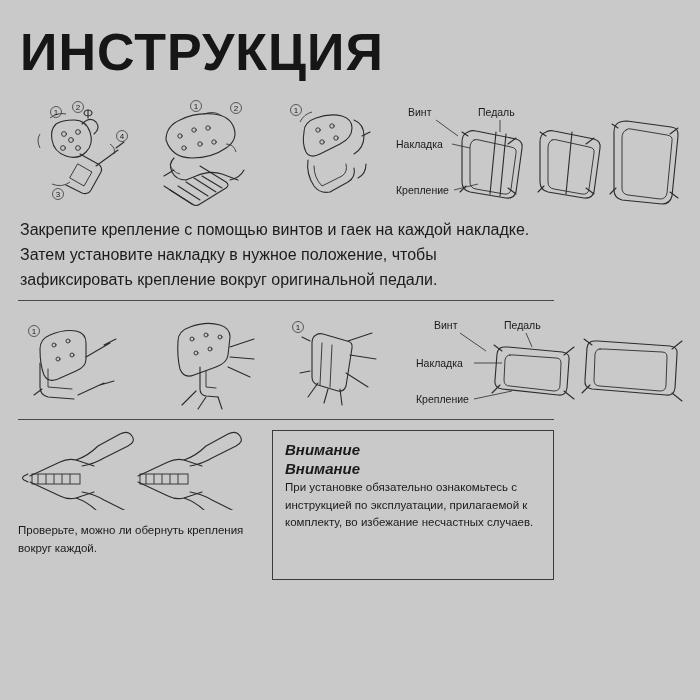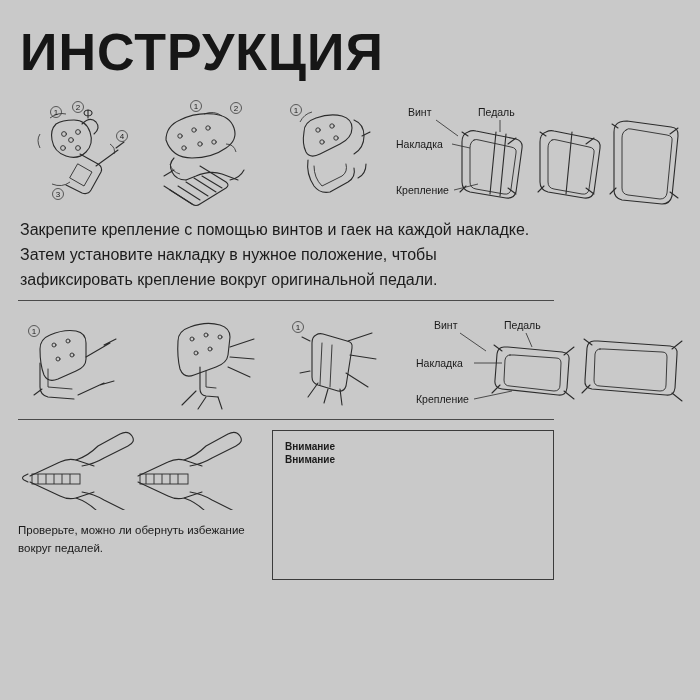--- a/index.html
+++ b/index.html
@@ -72,23 +72,24 @@
     margin-top: 8px;
   }
   .warnbox {
     flex: 1;
     border: 1.5px solid #3b3b3b;
     padding: 10px 12px 12px 12px;
     box-sizing: border-box;
     min-height: 150px;
   }
   .warn-title {
-    font-size: 10px;
+    font-size: 15px;
     font-weight: bold;
     margin-bottom: 2px;
+    font-style: italic;
   }
   .warn-body {
     font-size: 11.5px;
     line-height: 1.5;
     margin-bottom: 8px;
   }
   .lbl {
     font-size: 10.5px;
     fill: #1a1a1a;
     font-family: "Liberation Sans", sans-serif;
@@ -351,22 +352,23 @@
           <path d="M2 46 l30 -14 q8 -4 16 -2 l18 6"></path>
           <path d="M2 52 l30 14 q8 4 16 2 l18 -6"></path>
           <path d="M48 30 q12 -4 22 -14 l22 -12 q8 -4 12 2 q4 6 -4 10 l-24 12 q-10 6 -22 8"></path>
           <path d="M48 68 q12 4 22 14 l22 12 q8 4 12 -2 q4 -6 -4 -10 l-24 -12 q-10 -6 -22 -8"></path>
         </g>
         <g class="s2" transform="translate(118,0)">
           <rect x="4" y="44" width="48" height="10"></rect>
           <path d="M10 44 l0 10 M18 44 l0 10 M26 44 l0 10 M34 44 l0 10 M42 44 l0 10"></path>
         </g>
       </svg>
-      <p class="note">Проверьте, можно ли обернуть избежание вокруг педалей.</p>
+      <p class="note">Проверьте, можно ли обернуть крепления вокруг каждой.</p>
     </div>
 
     <div class="warnbox">
       <div class="warn-title">Внимание</div>
       <div class="warn-title">Внимание</div>
+      <div class="warn-body">При установке обязательно ознакомьтесь с инструкцией по эксплуатации, прилагаемой к комплекту, во избежание несчастных случаев.</div>
     </div>
   </div>
 
 </div>
 
 </body></html>

